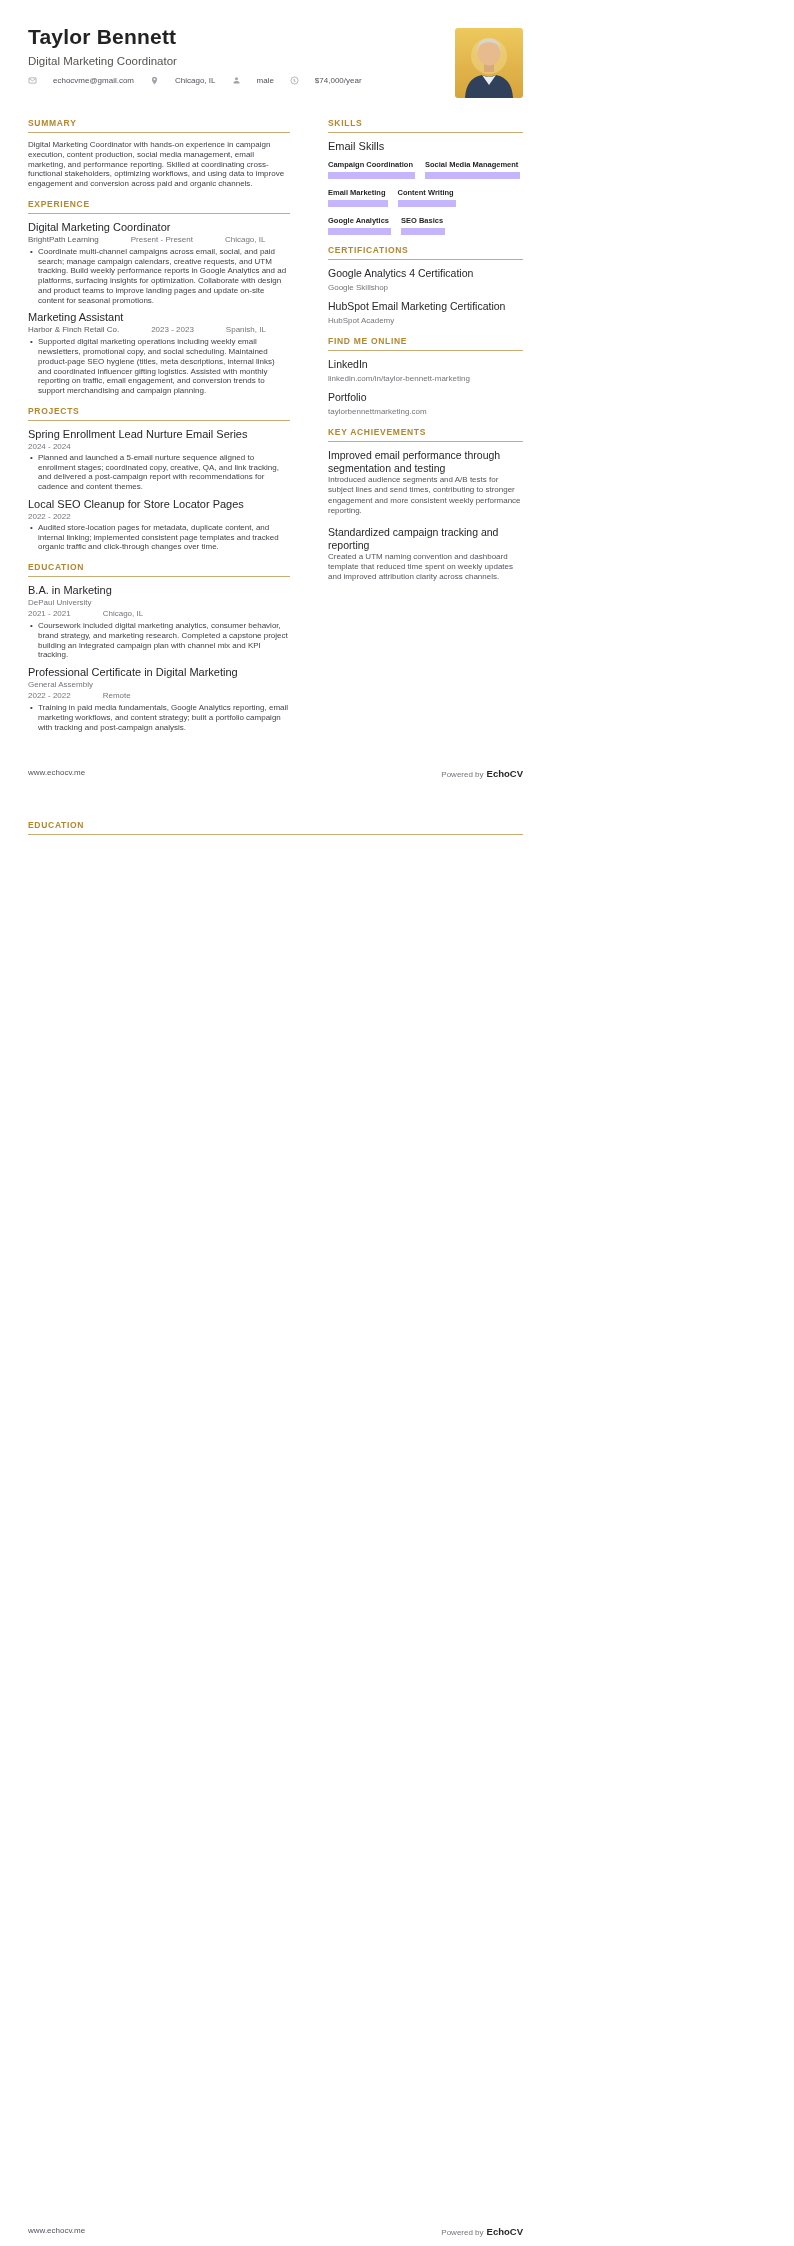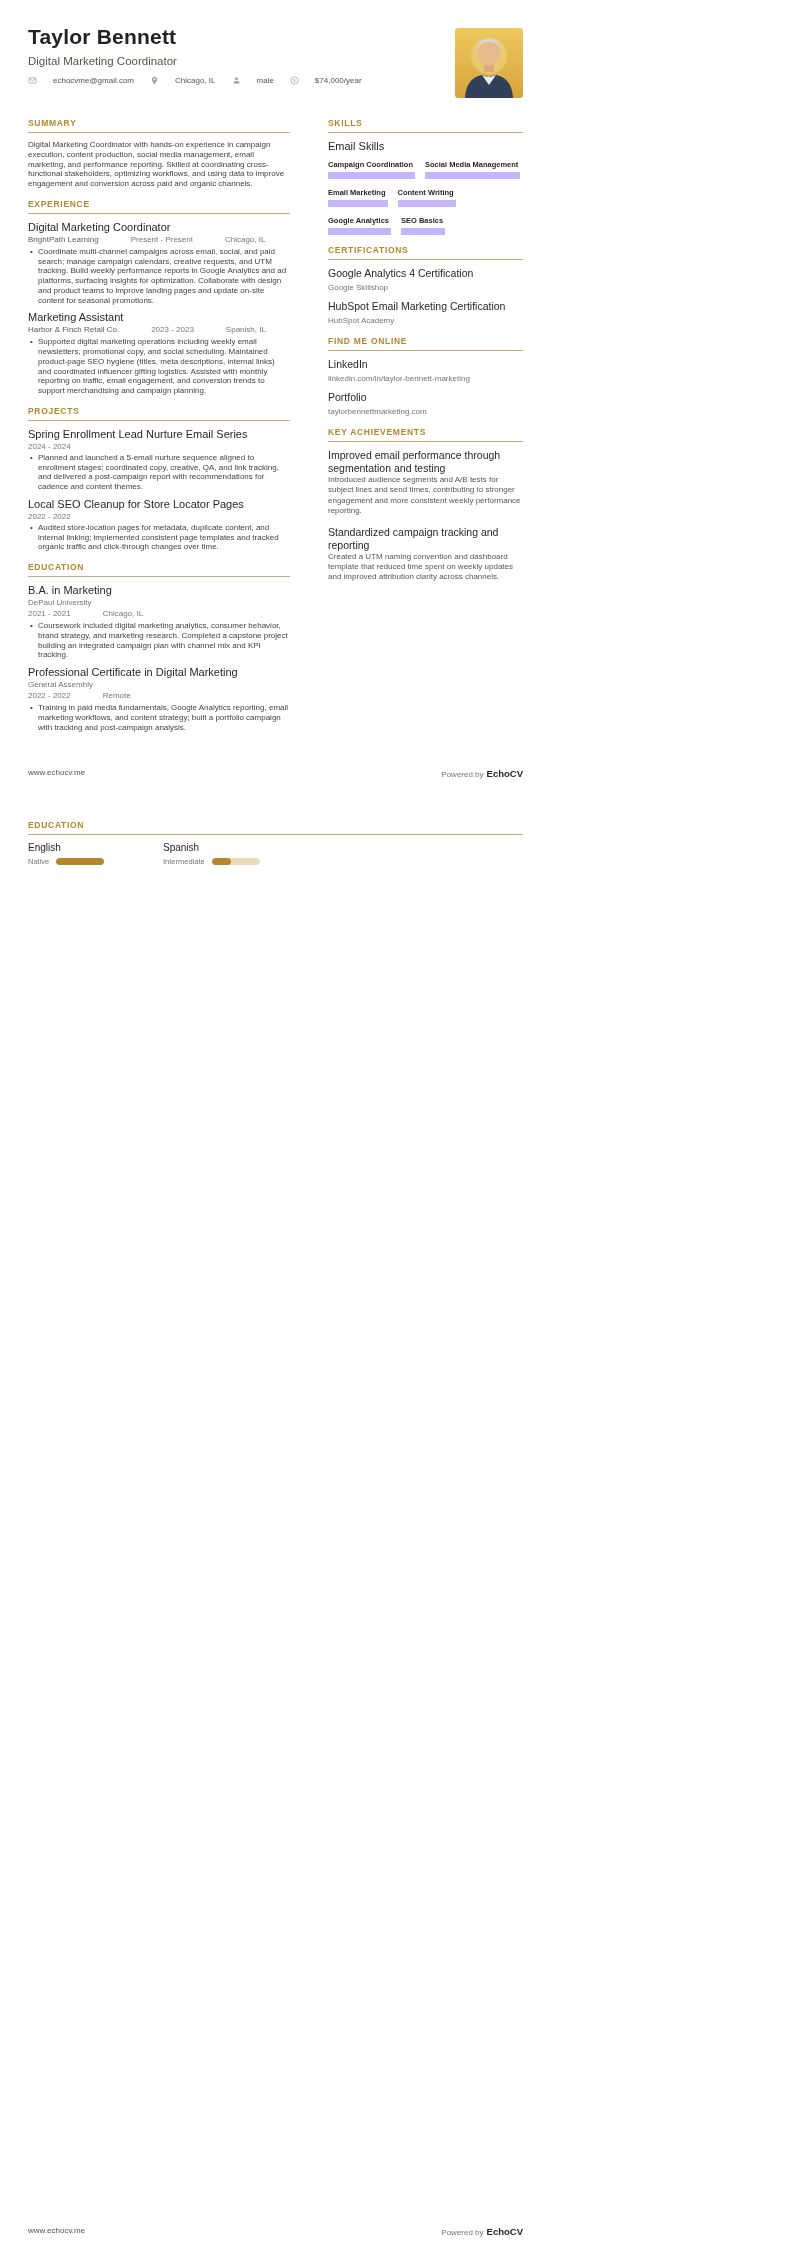--- a/index.html
+++ b/index.html
@@ -275,40 +275,20 @@
   <div class="footer footer--p1">
     <span class="footer-site">www.echocv.me</span>
     <span class="powered">
       <span>Powered by</span><span class="brand">EchoCV</span>
     </span>
   </div>
 
   <section class="languages">
     <h2 class="sec-head">EDUCATION</h2>
     <hr class="sec-rule">
-    <div class="lang-row">
-      <div class="lang-item">
-        <div class="lang-name">English</div>
-        <div class="lang-level-row">
-          <span class="lang-level">Native</span>
-          <span class="lang-bar">
-            <span class="lang-fill" style="width: 100%;"></span>
-          </span>
-        </div>
-      </div>
-      <div class="lang-item">
-        <div class="lang-name">Spanish</div>
-        <div class="lang-level-row">
-          <span class="lang-level">Intermediate</span>
-          <span class="lang-bar">
-            <span class="lang-fill" style="width: 40%;"></span>
-          </span>
-        </div>
-      </div>
-    </div>
   </section>
 
   <div class="footer footer--p2">
     <span class="footer-site">www.echocv.me</span>
     <span class="powered">
       <span>Powered by</span><span class="brand">EchoCV</span>
     </span>
   </div>
 
 </div>

